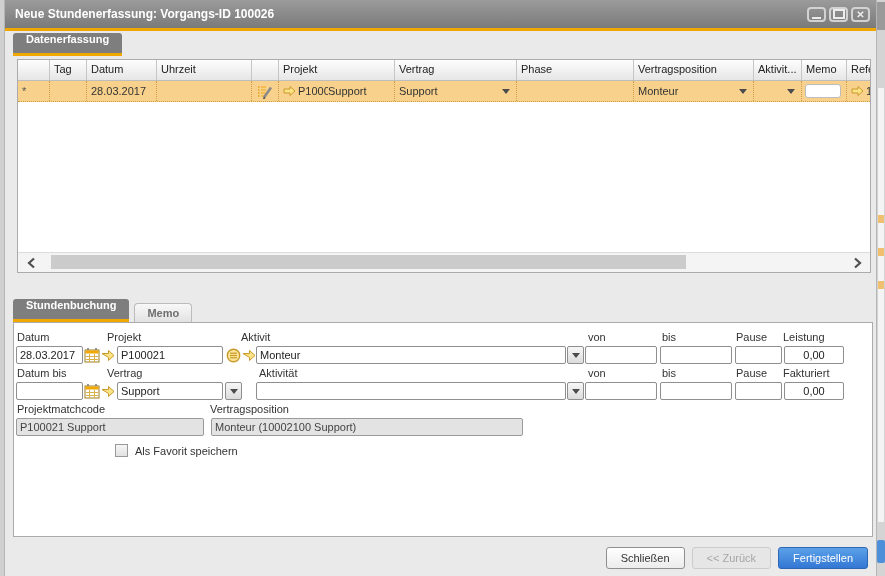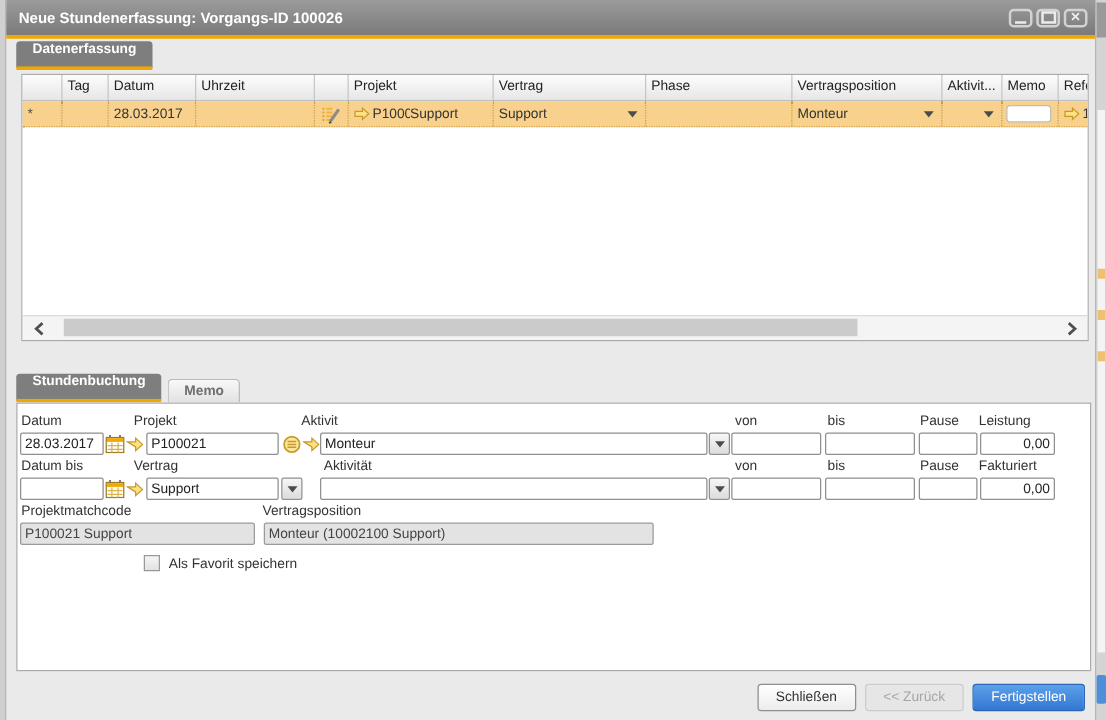--- a/index.html
+++ b/index.html
@@ -48,21 +48,21 @@
   .hscroll{height:19px;background:#f4f4f4;border-top:1px solid #dcdcdc;display:flex;align-items:center;flex:none}
   .sb-btn{width:26px;height:100%;display:flex;align-items:center;justify-content:center;flex:none}
   .sb-track{flex:1;position:relative;height:100%}
   .sb-thumb{position:absolute;left:7px;top:2px;width:635px;height:14px;background:#cbcbcb}
   
   .form-panel{position:absolute;left:8px;top:291px;width:860px;height:215px;background:#fff;
               border:1px solid #ababab;box-sizing:border-box}
   .lbl{position:absolute;white-space:nowrap;color:#333}
   .inp{position:absolute;height:18px;border:1px solid #8f8f8f;border-radius:2px;background:#fff;color:#222;
        font:11px "Liberation Sans",sans-serif;padding:0 3px;box-sizing:border-box}
-  .inp.num{text-align:right}
+  .inp.num{text-align:center}
   .inp.ro{background:#e3e3e3;border-color:#9a9a9a;color:#444}
   .combo-btn{position:absolute;width:17px;height:18px;border:1px solid #8f8f8f;border-radius:2px;
              background:linear-gradient(#f7f7f7,#dcdcdc);display:flex;align-items:center;justify-content:center;box-sizing:border-box}
   .combo-btn .tri{margin:0}
   .icon-abs{position:absolute}
   .chk{position:absolute;width:13px;height:13px;border:1px solid #999;background:linear-gradient(#f5f5f5,#e2e2e2);box-sizing:border-box}
   
   .btnbar{position:absolute;left:0;right:0;top:510px;height:34px;display:flex;justify-content:flex-end;
           align-items:center;gap:7px;padding-right:8px;box-sizing:border-box}
   .btn{height:22px;padding:0 14px;border-radius:3px;display:flex;align-items:center;font-size:11px;box-sizing:border-box}

